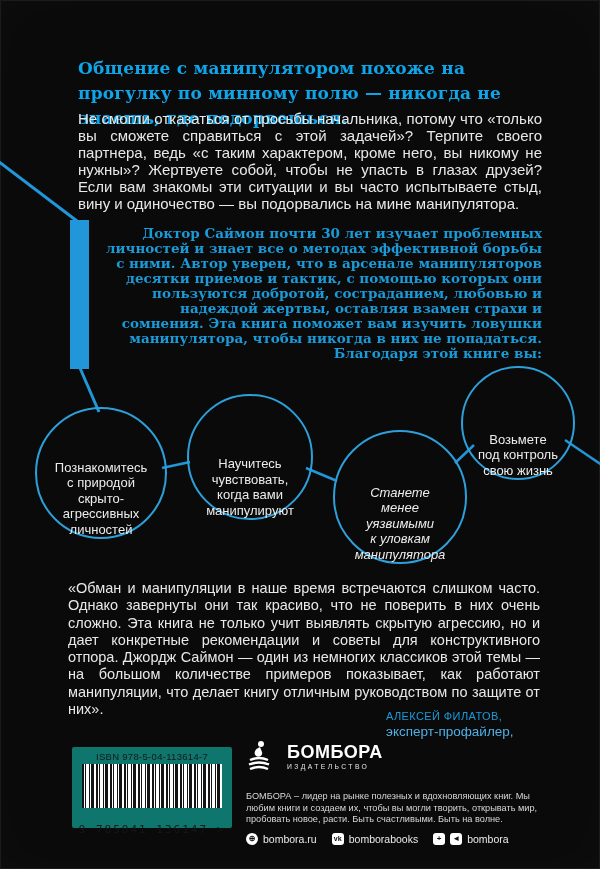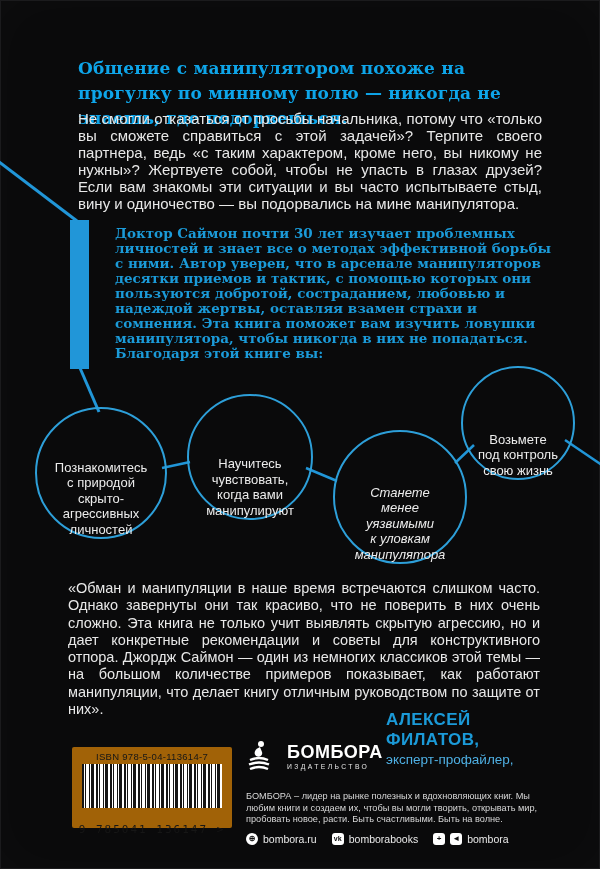--- a/index.html
+++ b/index.html
@@ -12,47 +12,47 @@
   .deco{position:absolute;left:0;top:0;pointer-events:none;}
   .headline{
     position:absolute;left:78px;top:56px;width:464px;
     color:#0ea5e9;font-family:"DejaVu Serif", serif;font-weight:bold;
     font-size:17px;line-height:25px;letter-spacing:.2px;
   }
   .intro{
     position:absolute;left:78px;top:110px;width:464px;
     color:#e8e8e8;font-size:15px;line-height:17px;text-align:justify;
   }
-  .about-block{position:absolute;left:115px;top:226px;width:437px;}
+  .about-block{position:absolute;left:105px;top:226px;width:437px;text-align:right;}
   .about,.benefits-lead{
     color:#1b9ad8;font-family:"DejaVu Serif", serif;font-weight:bold;
     font-size:13.5px;line-height:15px;
   }
   .benefit-circle{
     position:absolute;border:2.5px solid #2d9fd9;border-radius:50%;
     display:flex;align-items:flex-end;justify-content:center;text-align:center;
     color:#ececec;font-size:13px;line-height:15.5px;
   }
   .benefit-circle span{white-space:pre-line;}
   .c1{left:35px;top:407px;width:128px;height:128px;}
   .c2{left:187px;top:394px;width:122px;height:122px;}
   .c3{left:333px;top:430px;width:130px;height:130px;font-style:italic;}
   .c4{left:461px;top:366px;width:110px;height:110px;}
   .quote{
     position:absolute;left:68px;top:580px;width:472px;
     color:#e8e8e8;font-size:14.5px;line-height:17.3px;text-align:justify;
   }
   .quote-author{position:absolute;left:386px;top:710px;width:170px;}
   .quote-author .name{
-    color:#1b9ad8;font-weight:bold;font-size:17px;letter-spacing:.4px;margin-bottom:2px;
+    color:#1b9ad8;font-weight:normal;font-size:11px;letter-spacing:.4px;margin-bottom:2px;
   }
   .quote-author .role{color:#4fb0e4;font-size:13.5px;line-height:15.5px;}
   .barcode{
     position:absolute;left:72px;top:747px;width:160px;height:81px;
-    background:#a16207;border-radius:2px;color:#161616;text-align:center;
+    background:#0f766e;border-radius:2px;color:#161616;text-align:center;
     padding-top:4px;box-sizing:border-box;
   }
   .barcode .isbn{font-size:9.5px;letter-spacing:.3px;}
   .barcode .bars{
     height:44px;margin:2px 10px 0 10px;
     background:repeating-linear-gradient(90deg,
       #141414 0 2px, #fff 2px 3px, #141414 3px 4px, #fff 4px 7px,
       #141414 7px 8px, #fff 8px 9px, #141414 9px 12px, #fff 12px 14px);
   }
   .barcode .digits{font-size:11px;letter-spacing:2px;margin-top:15px;font-family:"DejaVu Sans Mono", monospace;}

